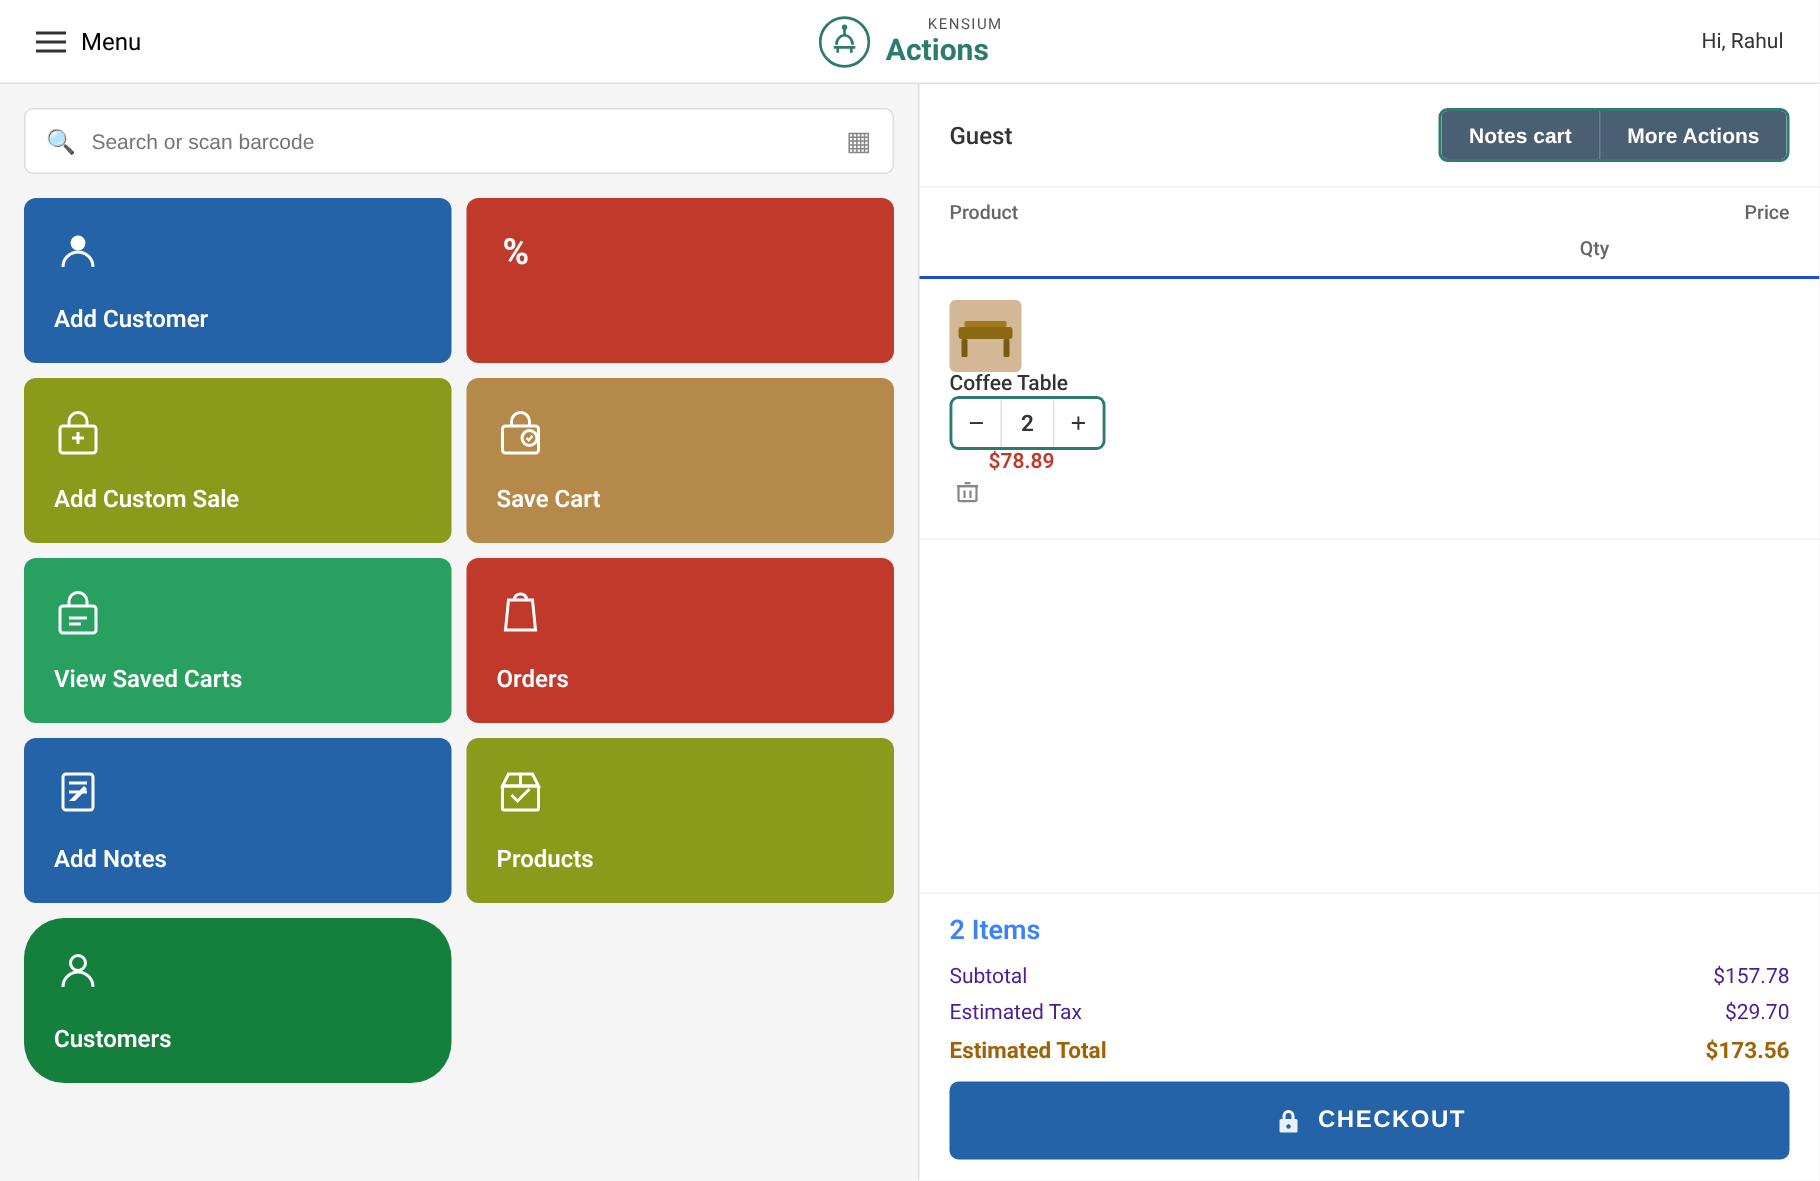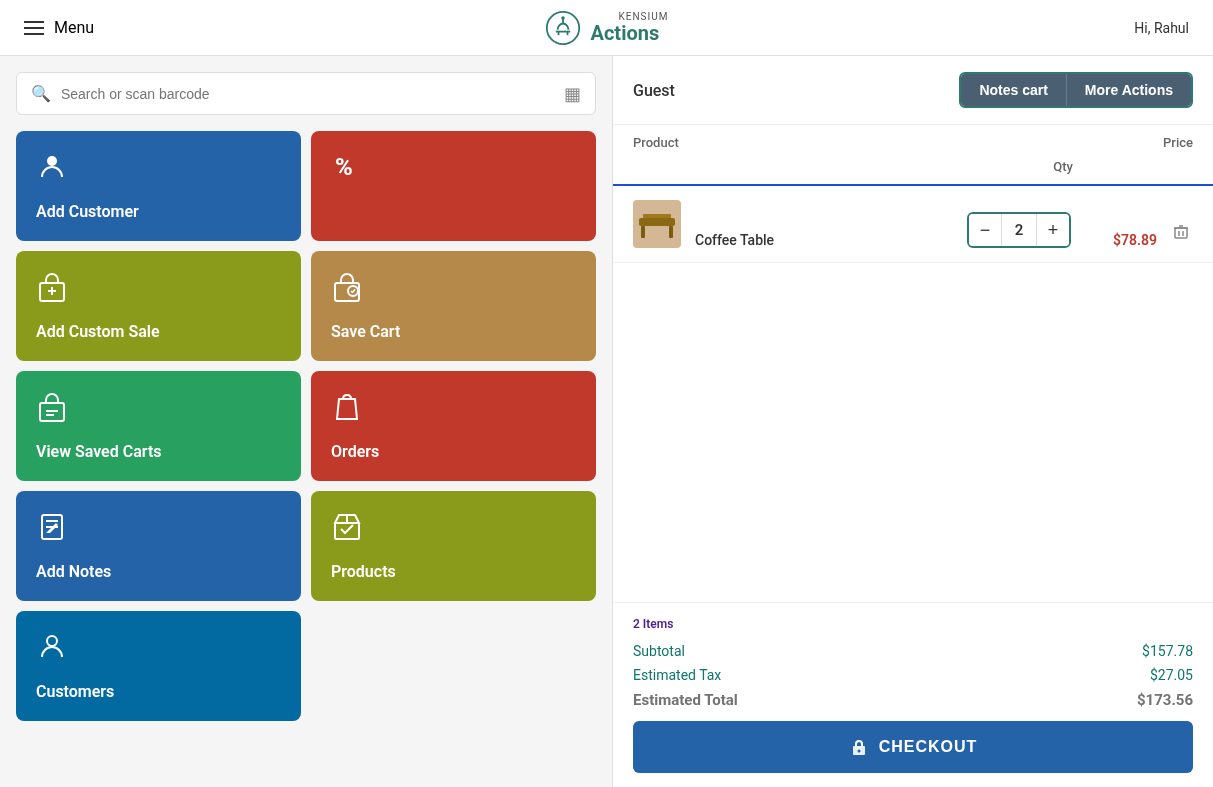--- a/index.html
+++ b/index.html
@@ -206,23 +206,24 @@
       font-size: 13px;
       color: #666;
       font-weight: 500;
     }
     .product-list-header .col-qty { width: 100px; text-align: center; margin-top: 24px; }
     .product-list-header .col-price { width: 80px; text-align: right; }
 
     
     .product-row {
       display: flex;
-      align-items: flex-end;
+      align-items: flex-start;
       padding: 14px 20px;
       border-bottom: 1px solid #f0f0f0;
+      flex-direction: column;
     }
     .product-img {
       width: 48px;
       height: 48px;
       background: #d4b896;
       border-radius: 4px;
       margin-right: 14px;
       overflow: hidden;
       flex-shrink: 0;
       display: flex;
@@ -283,36 +284,36 @@
       padding: 4px;
     }
 
     
     .cart-summary {
       margin-top: auto;
       border-top: 1px solid #eee;
       padding: 14px 20px;
     }
     .items-count {
-      font-size: 12px;
-      color: #4c1d95;
+      font-size: 18px;
+      color: #3b82f6;
       font-weight: 600;
       margin-bottom: 12px;
     }
     .summary-row {
       display: flex;
       justify-content: space-between;
       font-size: 14px;
-      color: #0f766e;
+      color: #4c1d95;
       margin-bottom: 8px;
     }
     .summary-row.total {
       font-weight: 700;
       font-size: 15px;
-      color: #737373;
+      color: #a16207;
       gap: 36px;
     }
     .checkout-btn {
       width: 100%;
       background: #2563a8;
       color: #ffffff;
       border: none;
       border-radius: 6px;
       padding: 16px;
       font-size: 16px;
@@ -454,21 +455,21 @@
           <svg width="32" height="32" viewBox="0 0 32 32">
               <path d="M8 4 L24 4 L28 12 L4 12 Z" stroke="white" stroke-width="2" fill="none"></path>
               <rect x="4" y="12" width="24" height="16" rx="1" stroke="white" stroke-width="2" fill="none"></rect>
               <line x1="16" y1="4" x2="16" y2="12" stroke="white" stroke-width="2"></line>
               <path d="M10 18 L14 22 L22 14" stroke="white" stroke-width="2" fill="none"></path>
             </svg>
         </div>
         <span class="tile-label">Products</span>
       </div>
 
-      <div class="tile" style="background:#0369a1;">
+      <div class="tile" style="background:#15803d;border-radius:27px;">
         <div class="tile-icon">
           <svg width="32" height="32" viewBox="0 0 32 32">
               <circle cx="16" cy="10" r="5" stroke="white" stroke-width="2" fill="none"></circle>
               <path d="M6 26c0-5.52 4.48-10 10-10s10 4.48 10 10" stroke="white" stroke-width="2" fill="none"></path>
             </svg>
         </div>
         <span class="tile-label">Customers</span>
       </div>
 
     </div>
@@ -518,21 +519,21 @@
     </div>
 
     <div class="cart-summary">
       <div class="items-count">2 Items</div>
       <div class="summary-row">
         <span>Subtotal</span>
         <span>$157.78</span>
       </div>
       <div class="summary-row">
         <span>Estimated Tax</span>
-        <span>$27.05</span>
+        <span>$29.70</span>
       </div>
       <div class="summary-row total">
         <span>Estimated Total</span>
         <span>$173.56</span>
       </div>
       <button class="checkout-btn">
         <svg width="20" height="20" viewBox="0 0 20 20" fill="white">
           <rect x="4" y="9" width="12" height="9" rx="1" fill="white" opacity="0.9"></rect>
           <path d="M7 9V7a3 3 0 0 1 6 0v2" stroke="white" stroke-width="2" fill="none"></path>
           <circle cx="10" cy="14" r="1.5" fill="#2563a8"></circle>

